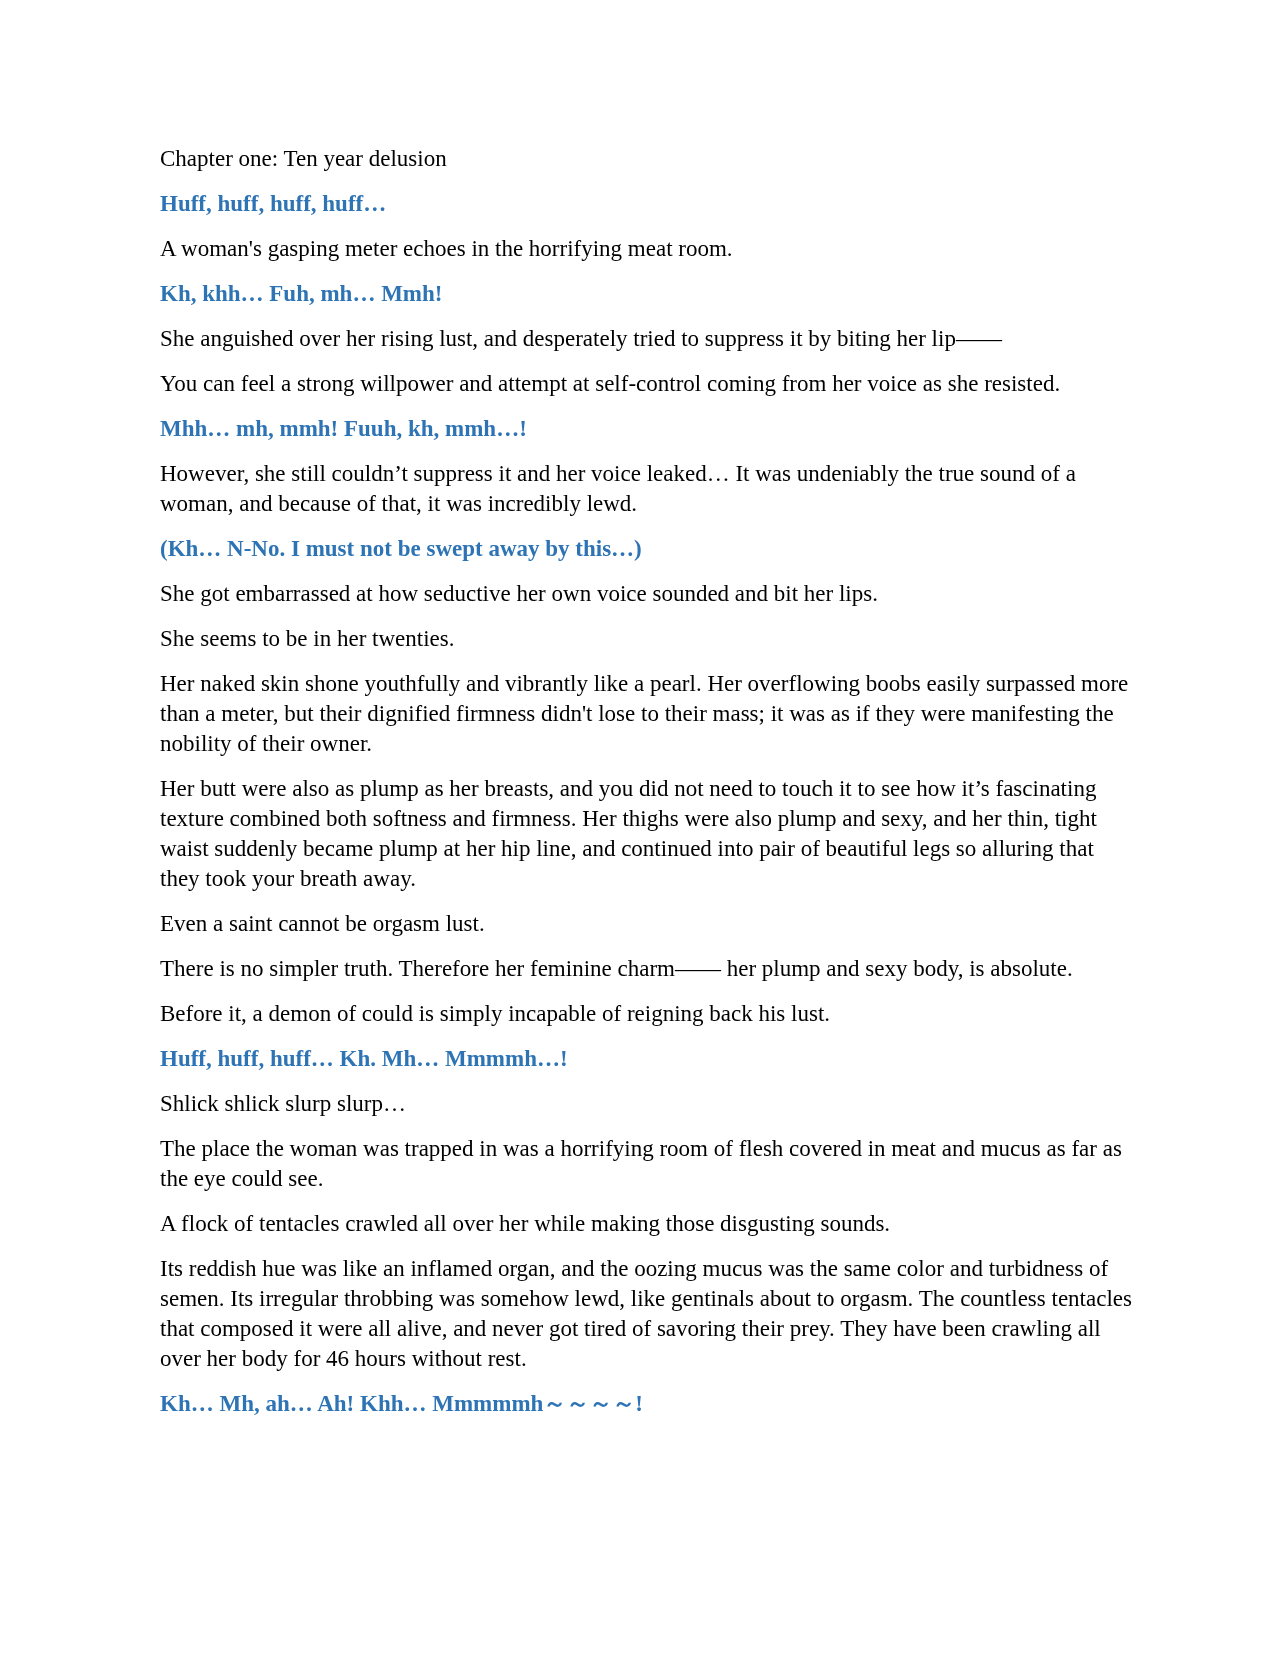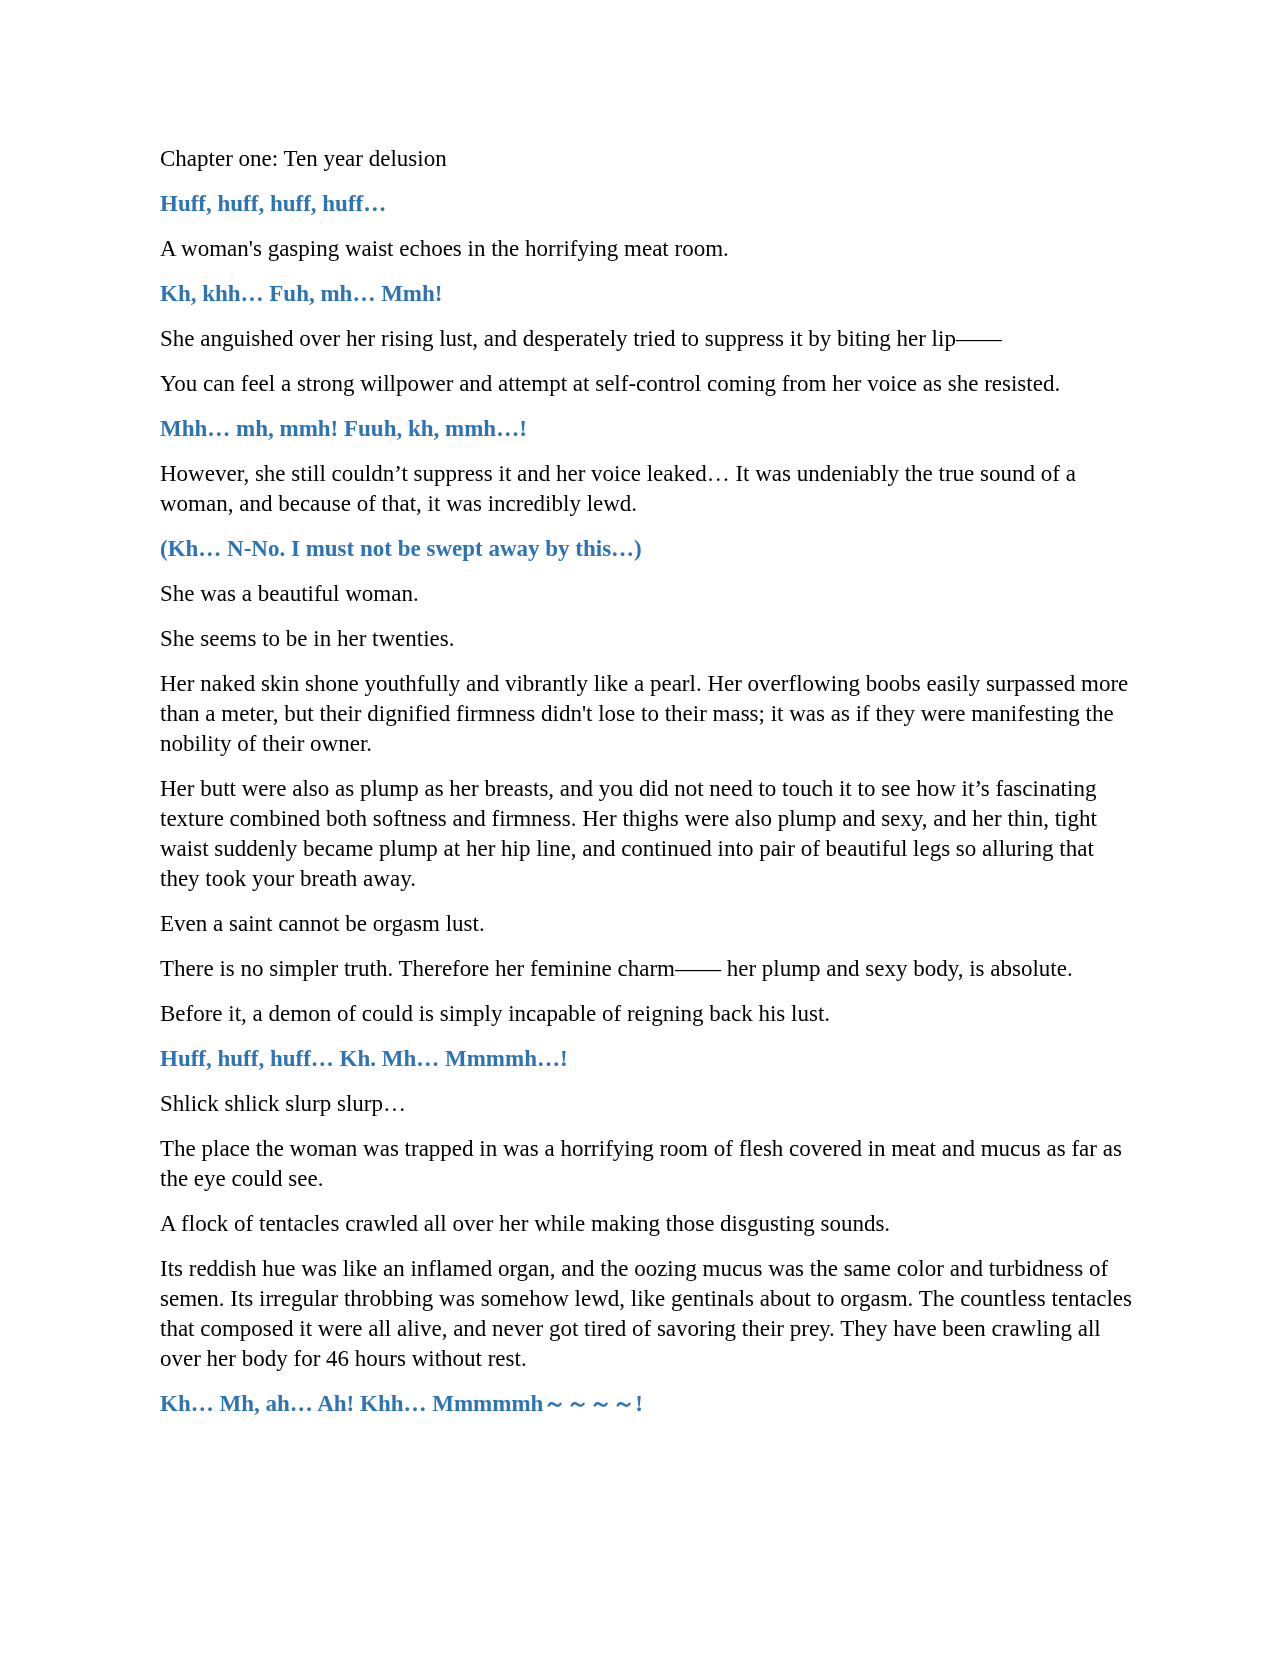--- a/index.html
+++ b/index.html
@@ -31,29 +31,29 @@
   }
   .page p.sfx {
   }
 </style>
 </head>
 <body>
 
 <div class="page" style="--page-bg: #ffffff; --body-color: #000000; --voice-color: #2E74B5;">
   <p class="normal">Chapter one: Ten year delusion</p>
   <p class="voice">Huff, huff, huff, huff…</p>
-  <p class="normal">A woman's gasping waist echoes in the horrifying meat room.</p>
+  <p class="normal">A woman's gasping meter echoes in the horrifying meat room.</p>
   <p class="voice">Kh, khh… Fuh, mh… Mmh!</p>
   <p class="normal">She anguished over her rising lust, and desperately tried to suppress it by biting her lip——</p>
   <p class="normal">You can feel a strong willpower and attempt at self-control coming from her voice as she resisted.</p>
   <p class="voice">Mhh… mh, mmh! Fuuh, kh, mmh…!</p>
   <p class="normal">However, she still couldn’t suppress it and her voice leaked… It was undeniably the true sound of a
 woman, and because of that, it was incredibly lewd.</p>
   <p class="voice">(Kh… N-No. I must not be swept away by this…)</p>
-  <p class="normal">She was a beautiful woman.</p>
+  <p class="normal">She got embarrassed at how seductive her own voice sounded and bit her lips.</p>
   <p class="normal">She seems to be in her twenties.</p>
   <p class="normal">Her naked skin shone youthfully and vibrantly like a pearl. Her overflowing boobs easily surpassed more
 than a meter, but their dignified firmness didn't lose to their mass; it was as if they were manifesting the
 nobility of their owner.</p>
   <p class="normal">Her butt were also as plump as her breasts, and you did not need to touch it to see how it’s fascinating
 texture combined both softness and firmness. Her thighs were also plump and sexy, and her thin, tight
 waist suddenly became plump at her hip line, and continued into pair of beautiful legs so alluring that
 they took your breath away.</p>
   <p class="normal">Even a saint cannot be orgasm lust.</p>
   <p class="normal">There is no simpler truth. Therefore her feminine charm—— her plump and sexy body, is absolute.</p>

